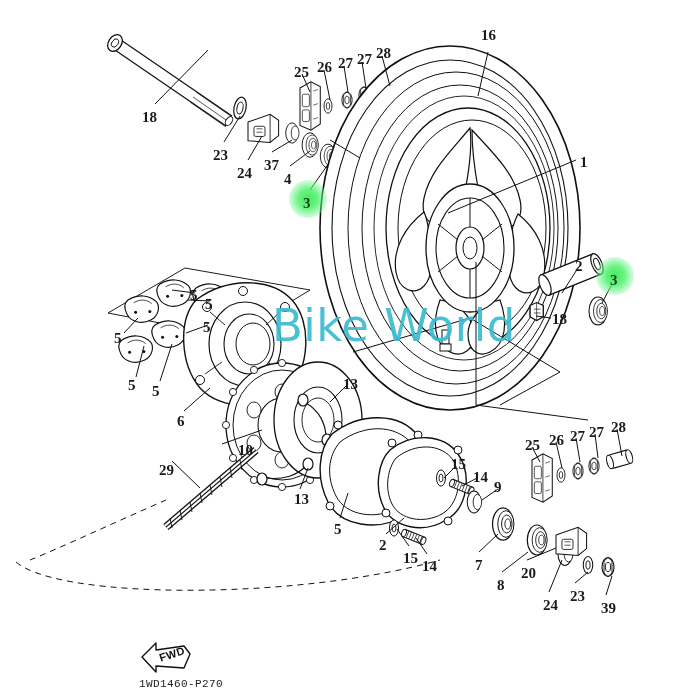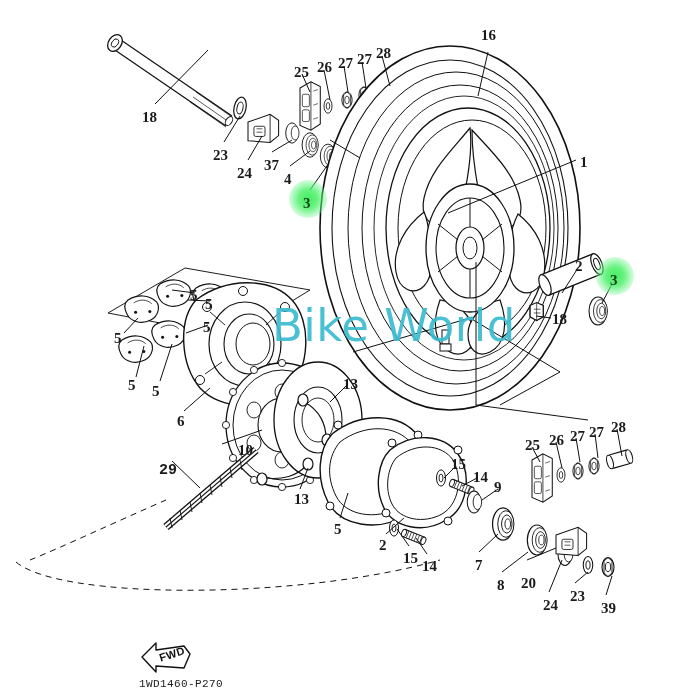--- a/index.html
+++ b/index.html
@@ -511,33 +511,33 @@
       <div class="callout hl" style="left: 610px; top: 273px;">3</div>
       <div class="callout" style="left: 552px; top: 312px;">18</div>
       <div class="callout" style="left: 190px; top: 288px;">5</div>
       <div class="callout" style="left: 205px; top: 297px;">5</div>
       <div class="callout" style="left: 203px; top: 320px;">5</div>
       <div class="callout" style="left: 114px; top: 331px;">5</div>
       <div class="callout" style="left: 128px; top: 378px;">5</div>
       <div class="callout" style="left: 152px; top: 384px;">5</div>
       <div class="callout" style="left: 177px; top: 414px;">6</div>
       <div class="callout" style="left: 198px; top: 443px; margin-left: 40px;">10</div>
-      <div class="callout" style="left: 159px; top: 463px; font-family: Liberation Mono, monospace;">29</div>
+      <div class="callout" style="left: 159px; top: 463px;">29</div>
       <div class="callout" style="left: 343px; top: 377px;">13</div>
       <div class="callout" style="left: 294px; top: 492px;">13</div>
       <div class="callout" style="left: 334px; top: 522px;">5</div>
       <div class="callout" style="left: 379px; top: 538px;">2</div>
       <div class="callout" style="left: 451px; top: 457px;">15</div>
       <div class="callout" style="left: 403px; top: 551px;">15</div>
       <div class="callout" style="left: 473px; top: 470px;">14</div>
       <div class="callout" style="left: 422px; top: 559px;">14</div>
       <div class="callout" style="left: 494px; top: 480px;">9</div>
       <div class="callout" style="left: 475px; top: 558px;">7</div>
       <div class="callout" style="left: 497px; top: 578px;">8</div>
-      <div class="callout" style="left: 521px; top: 566px; margin-top: 10px;">20</div>
+      <div class="callout" style="left: 521px; top: 566px;">20</div>
       <div class="callout" style="left: 543px; top: 598px;">24</div>
       <div class="callout" style="left: 570px; top: 589px;">23</div>
       <div class="callout" style="left: 601px; top: 601px;">39</div>
       <div class="callout" style="left: 525px; top: 438px;">25</div>
       <div class="callout" style="left: 549px; top: 433px;">26</div>
       <div class="callout" style="left: 570px; top: 429px;">27</div>
       <div class="callout" style="left: 589px; top: 425px;">27</div>
       <div class="callout" style="left: 611px; top: 420px;">28</div>
     </div>
 

